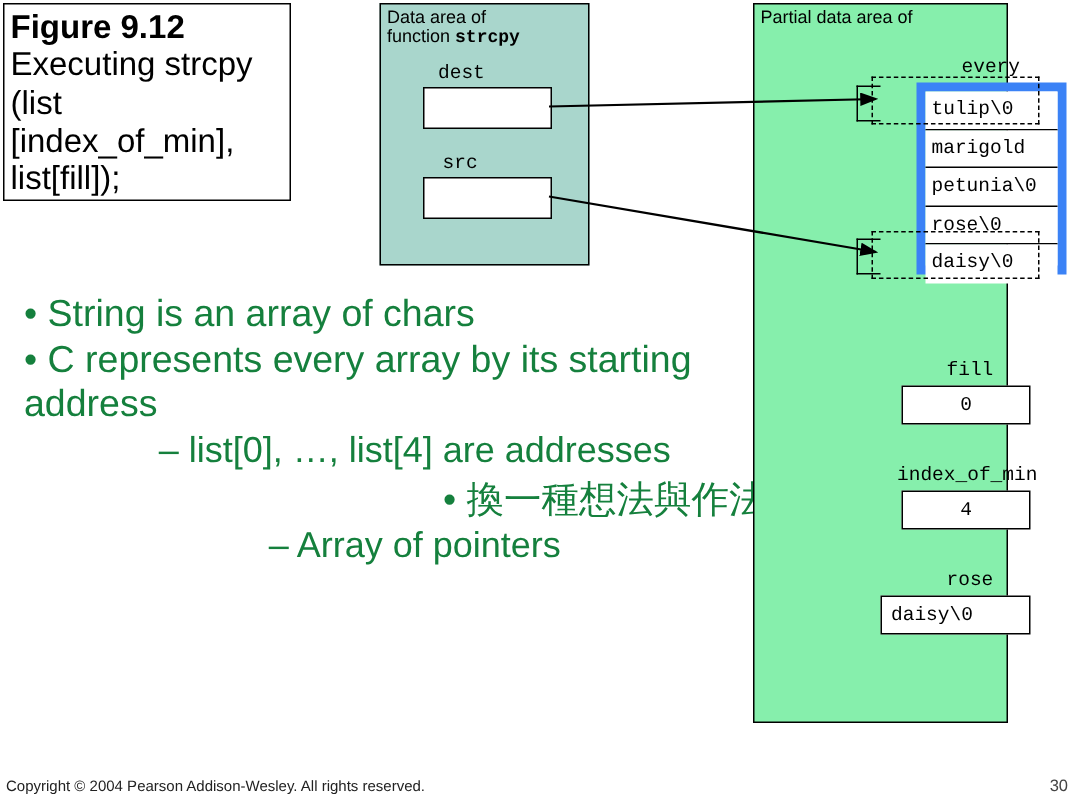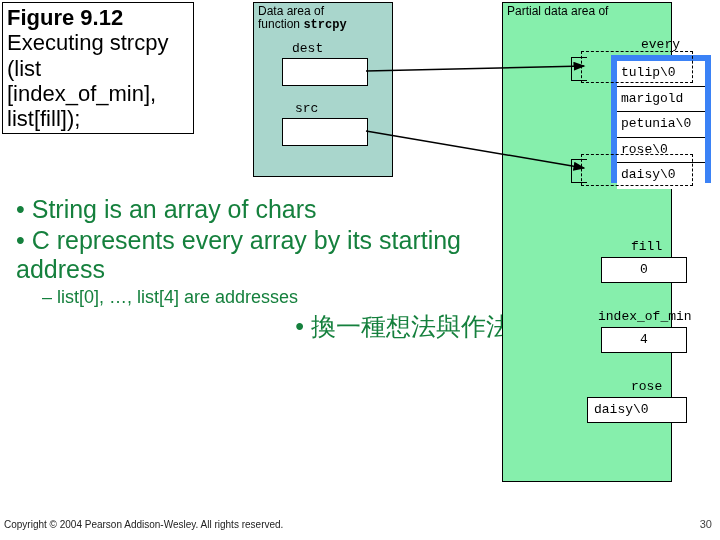--- a/index.html
+++ b/index.html
@@ -27,24 +27,25 @@
     position: absolute;
     left: 16px;
     top: 195px;
     width: 495px;
     font-size: 25px;
     line-height: 1.18;
     color: #15803d;
   }
   .bullets .b1 { margin-bottom: 1px; }
   .bullets .sub {
-    font-size: 18px;
+    font-size: 24px;
     margin-left: 26px;
     margin-top: 2px;
     margin-bottom: 4px;
+    text-align: center;
   }
   .bullets .cjk {
     font-size: 25px;
     margin-top: 4px;
     text-align: right;
   }
   .copyright {
     position: absolute;
     left: 4px;
     bottom: 10px;
@@ -182,20 +183,21 @@
 <div class="title-box">
   <span class="fig-label">Figure 9.12</span>
   <span>Executing strcpy (list [index_of_min], list[fill]);</span>
 </div>
 
 <div class="bullets">
   <div class="b1">• <span>String is an array of chars</span></div>
   <div class="b1">• <span>C represents every array by its starting address</span></div>
   <div class="sub">– <span>list[0], …, list[4] are addresses</span></div>
   <div class="b1 cjk">• <span>換一種想法與作法</span></div>
+  <div class="sub">– <span>Array of pointers</span></div>
 </div>
 
 <div class="diagram">
 
   <div class="fn-panel">
     <div class="panel-title">
       <span>Data area of</span><br>
       <span>function</span>
       <span class="mono">strcpy</span>
     </div>

